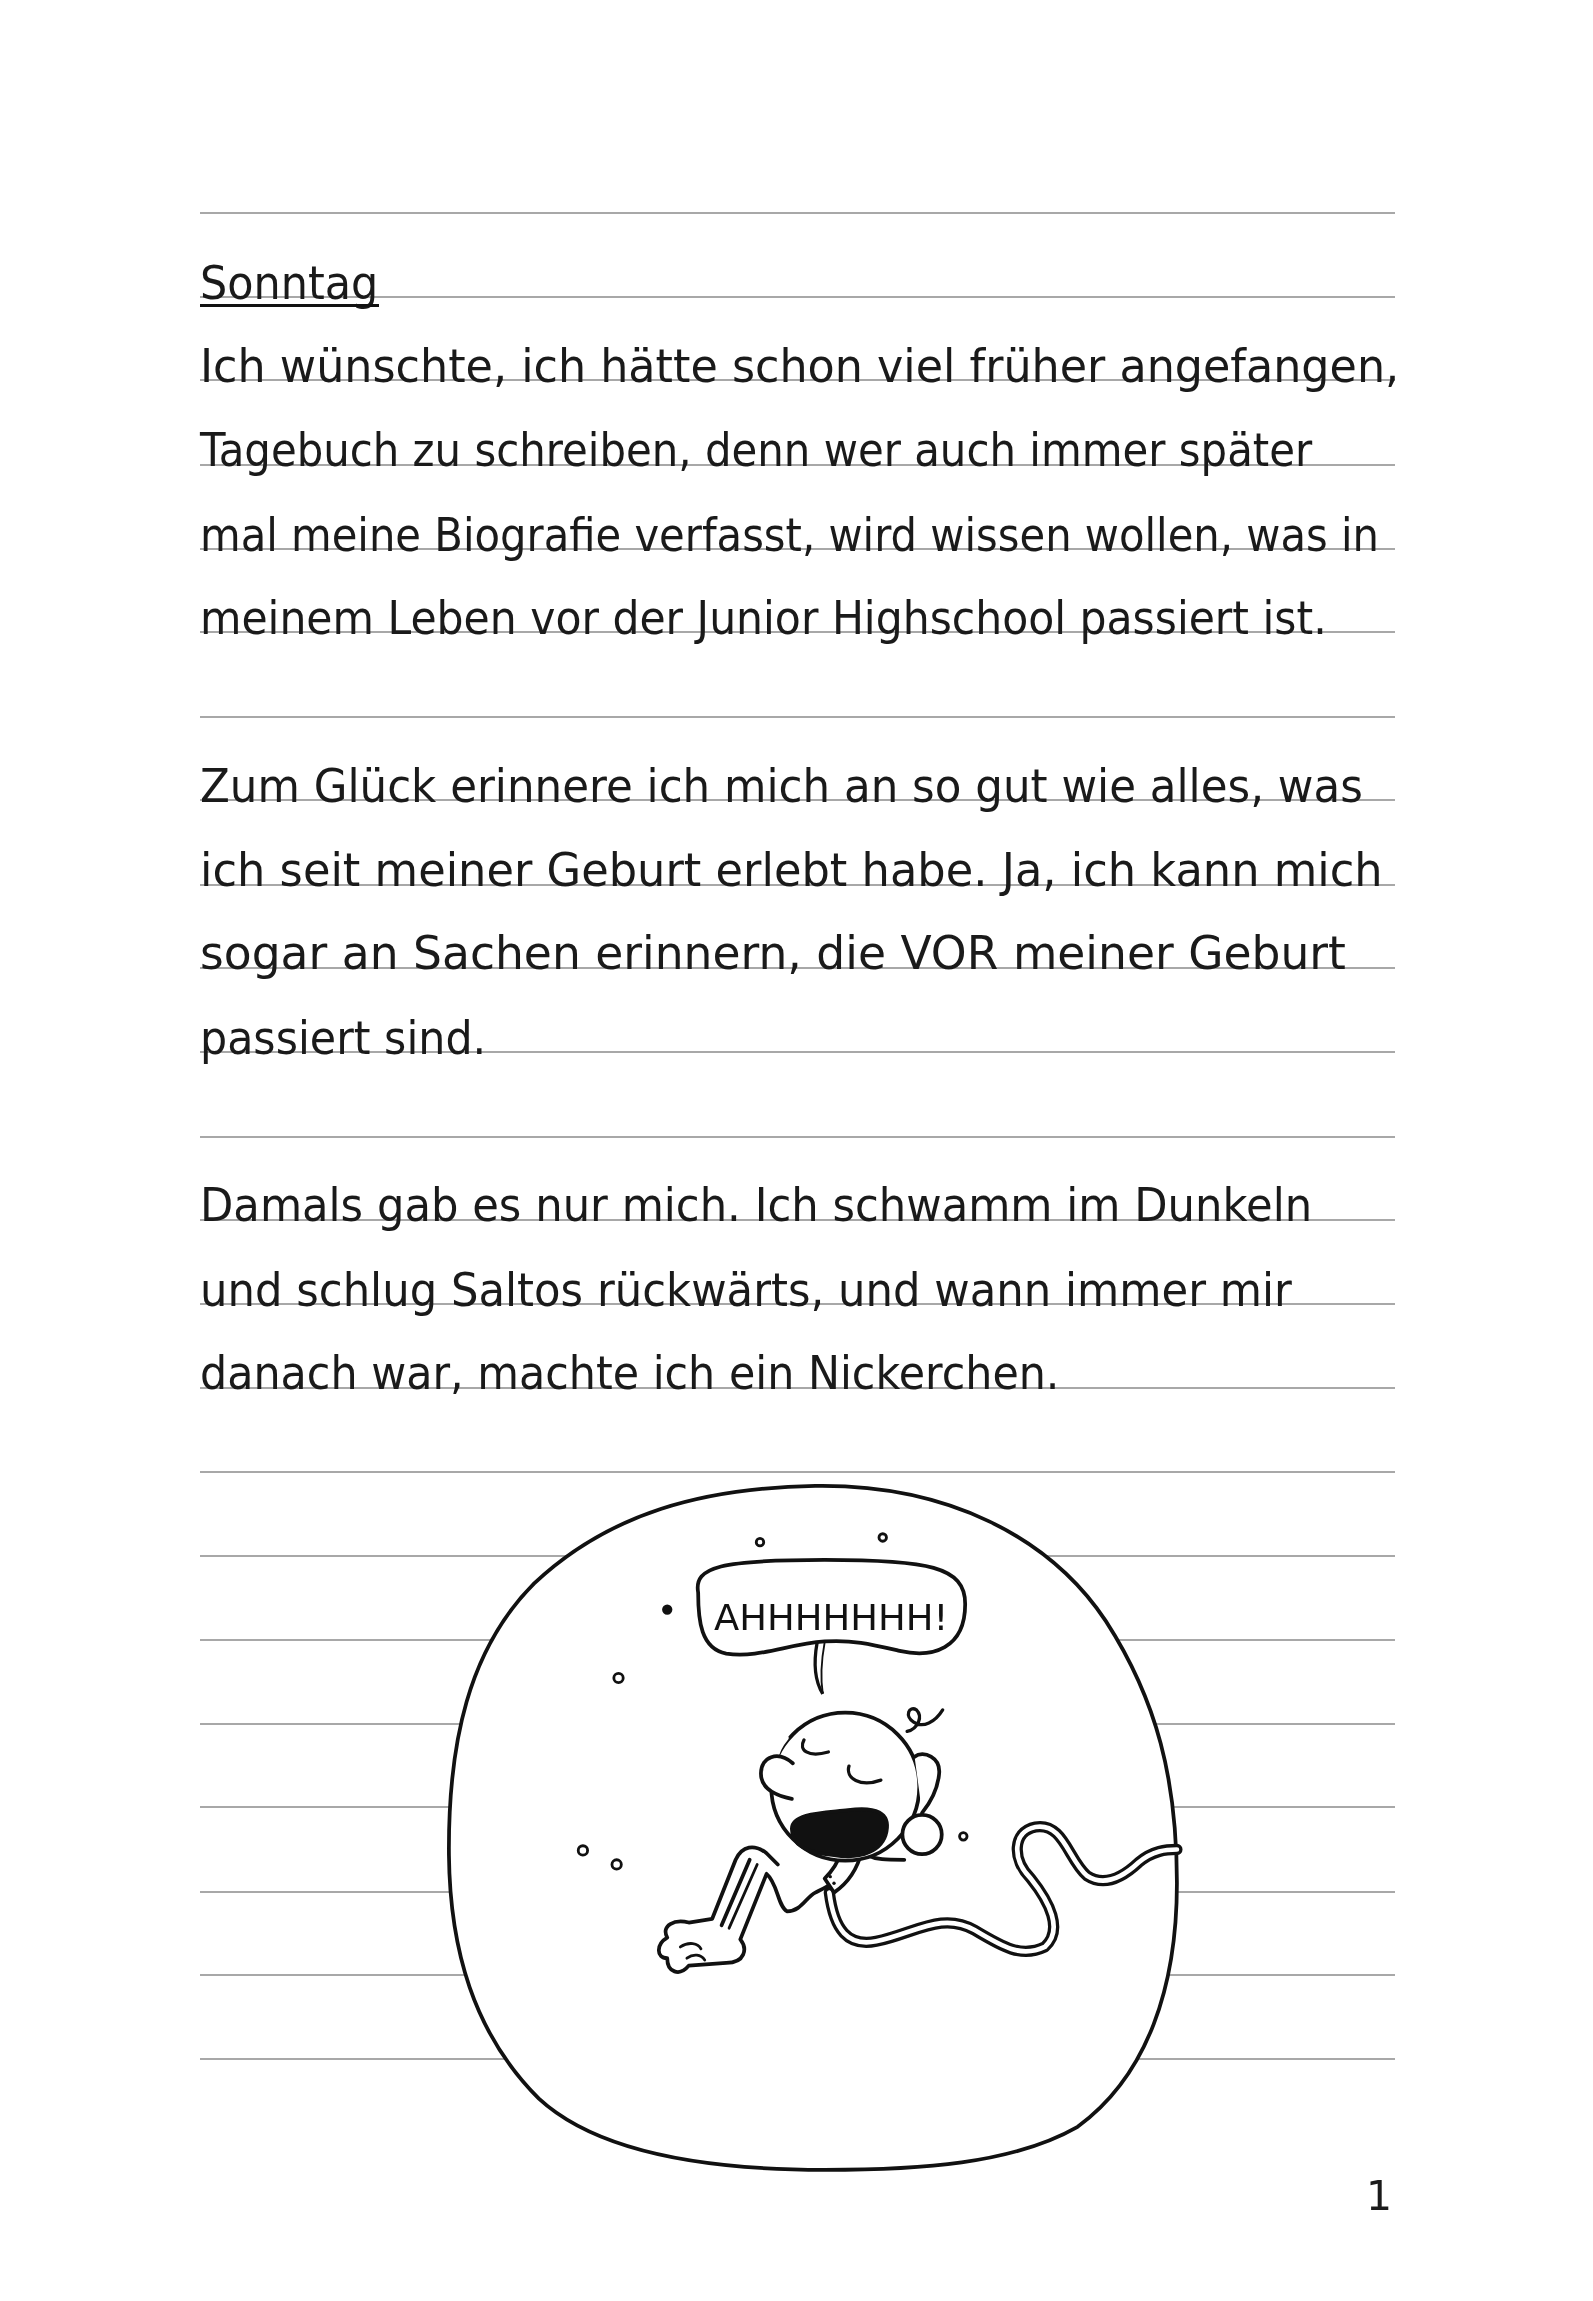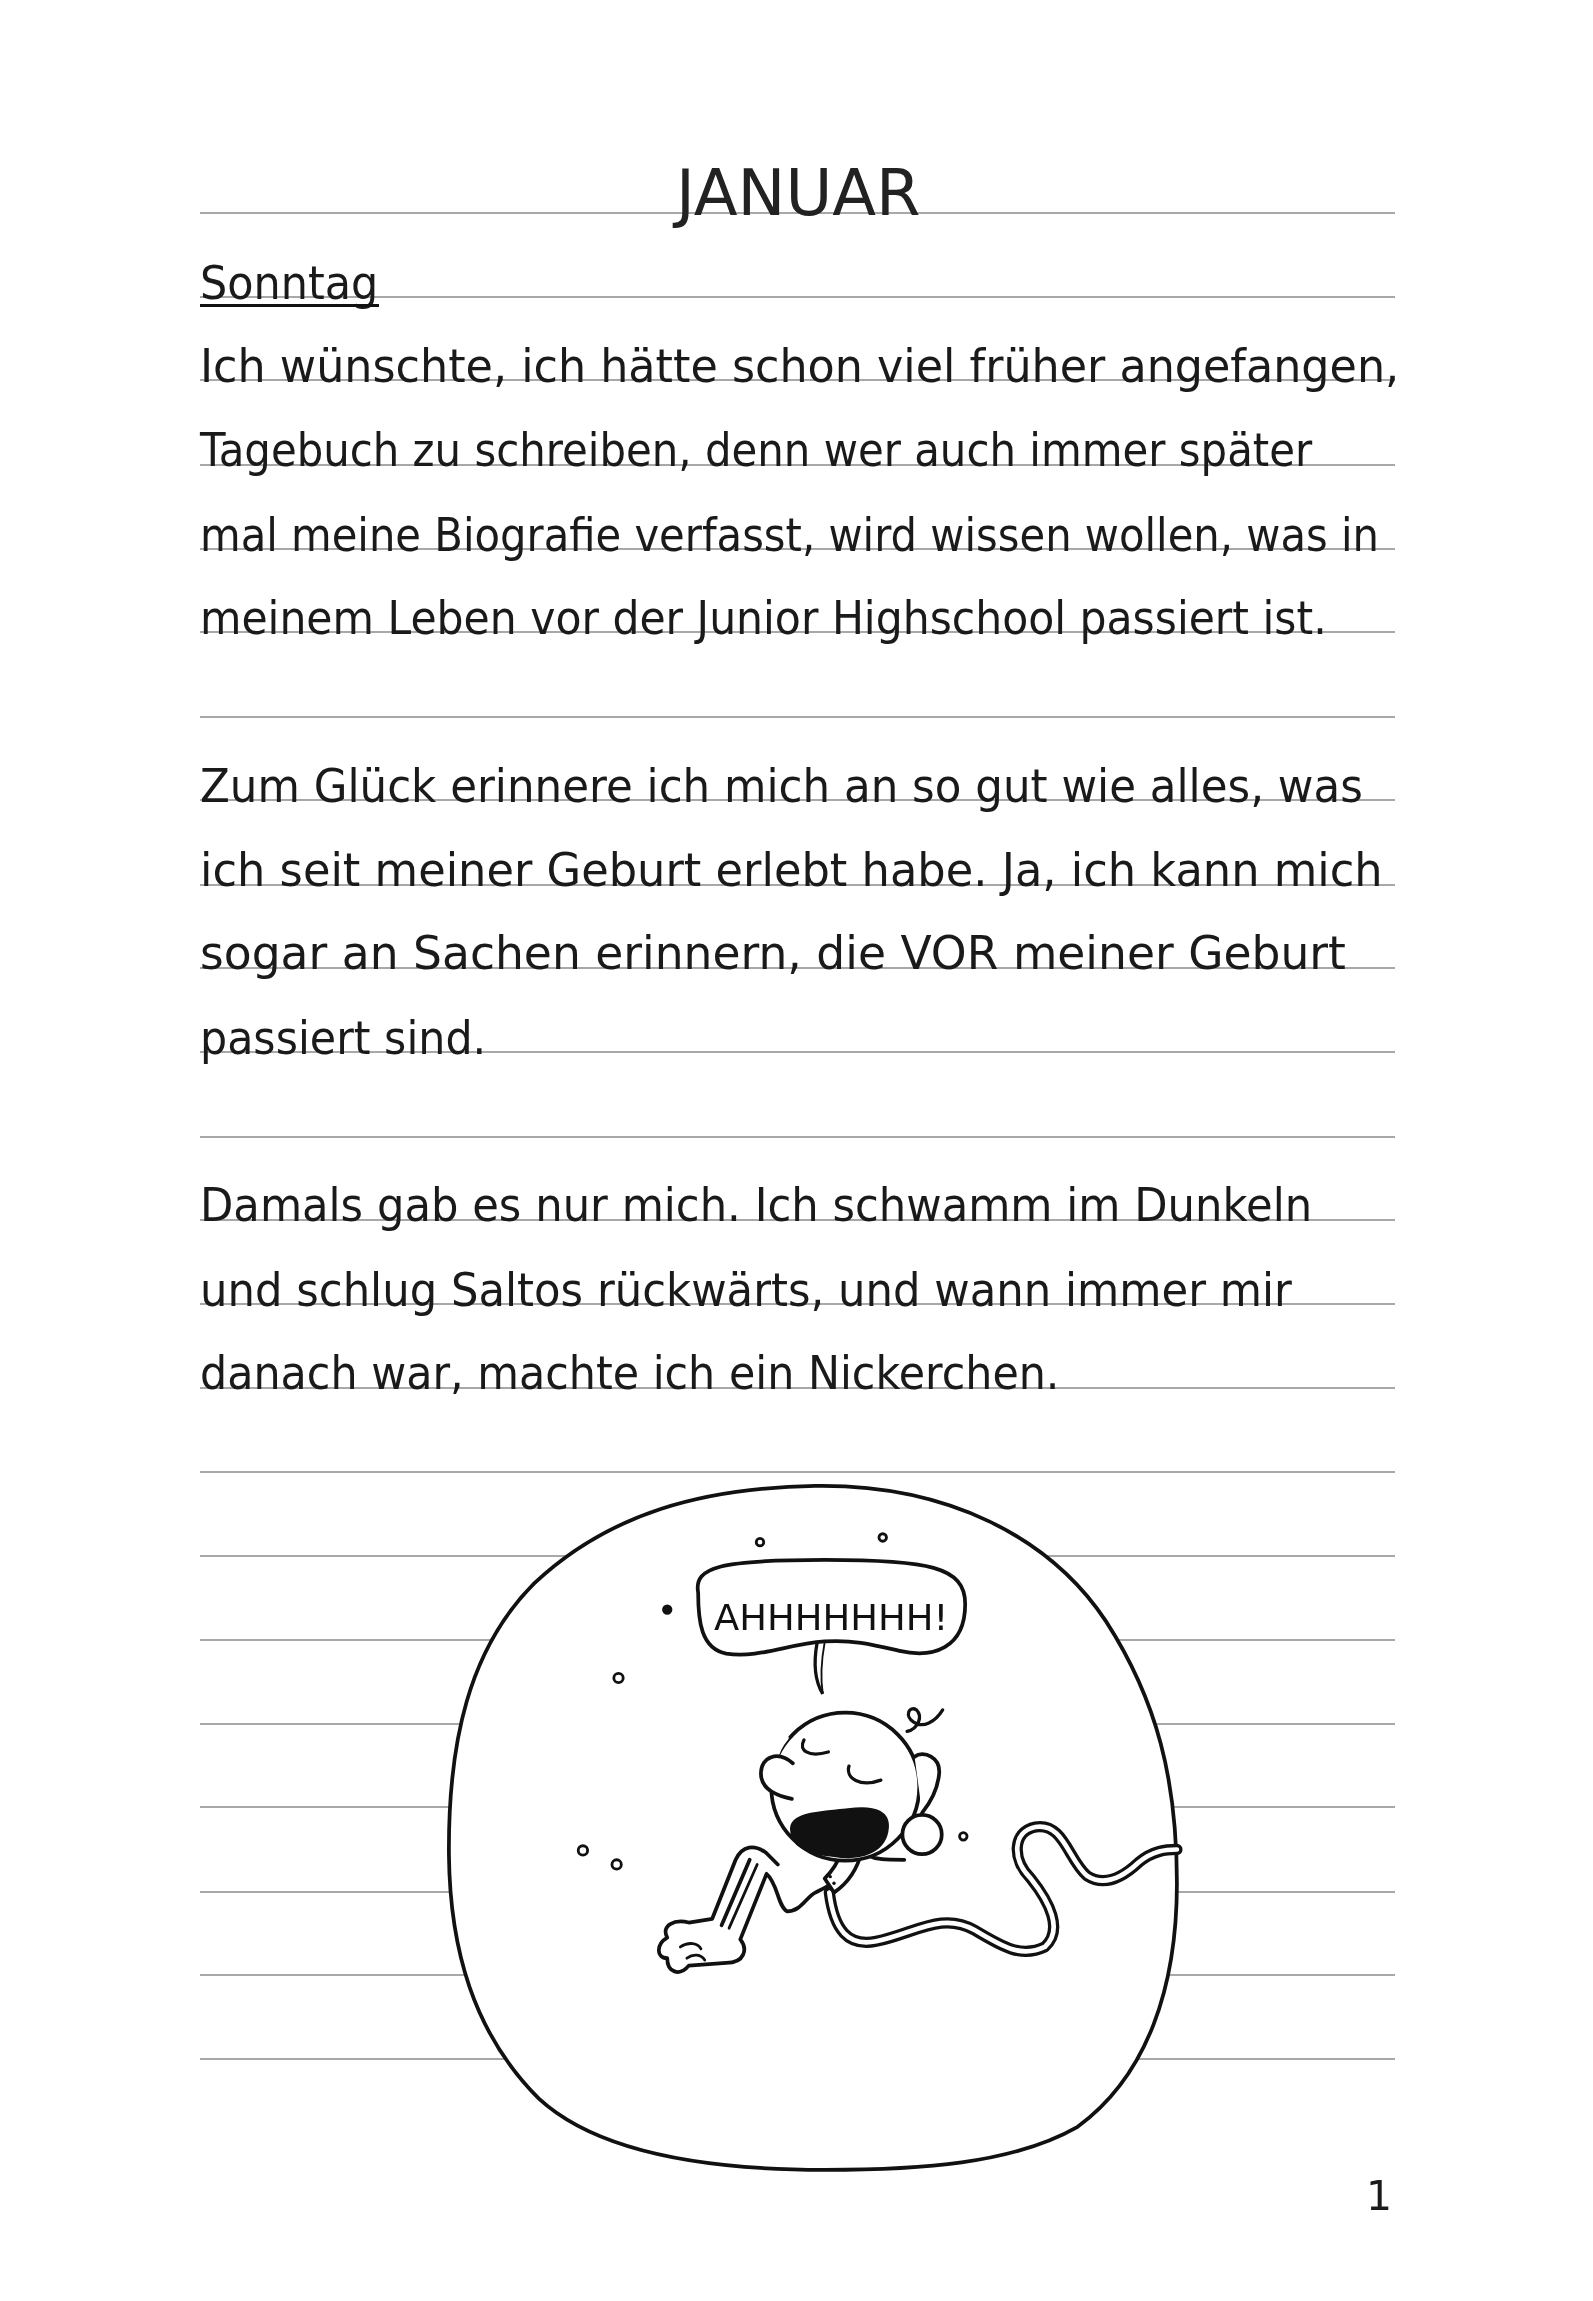--- a/index.html
+++ b/index.html
@@ -50,21 +50,20 @@
     <div class="rule" style="top:1471px"></div>
     <div class="rule" style="top:1555px"></div>
     <div class="rule" style="top:1639px"></div>
     <div class="rule" style="top:1723px"></div>
     <div class="rule" style="top:1806px"></div>
     <div class="rule" style="top:1891px"></div>
     <div class="rule" style="top:1974px"></div>
     <div class="rule" style="top:2058px"></div>
   </div>
 
-  <div class="title fit" style="left: 676px; top: 161px; transform: scaleX(1);">JANUAR</div>
 
   <div class="line-text fit" style="left: 200px; top: 259px; transform: scaleX(0.9135);">Sonntag</div>
   <div class="day-underline"></div>
 
   <div>
     <div class="line-text fit" style="left: 200px; top: 342px; transform: scaleX(0.9452);">Ich wünschte, ich hätte schon viel früher angefangen,</div>
     <div class="line-text fit" style="left: 200px; top: 426px; transform: scaleX(0.8908);">Tagebuch zu schreiben, denn wer auch immer später</div>
     <div class="line-text fit" style="left: 200px; top: 511px; transform: scaleX(0.8875);">mal meine Biografie verfasst, wird wissen wollen, was in</div>
     <div class="line-text fit" style="left: 200px; top: 594px; transform: scaleX(0.9049);">meinem Leben vor der Junior Highschool passiert ist.</div>
   </div>

